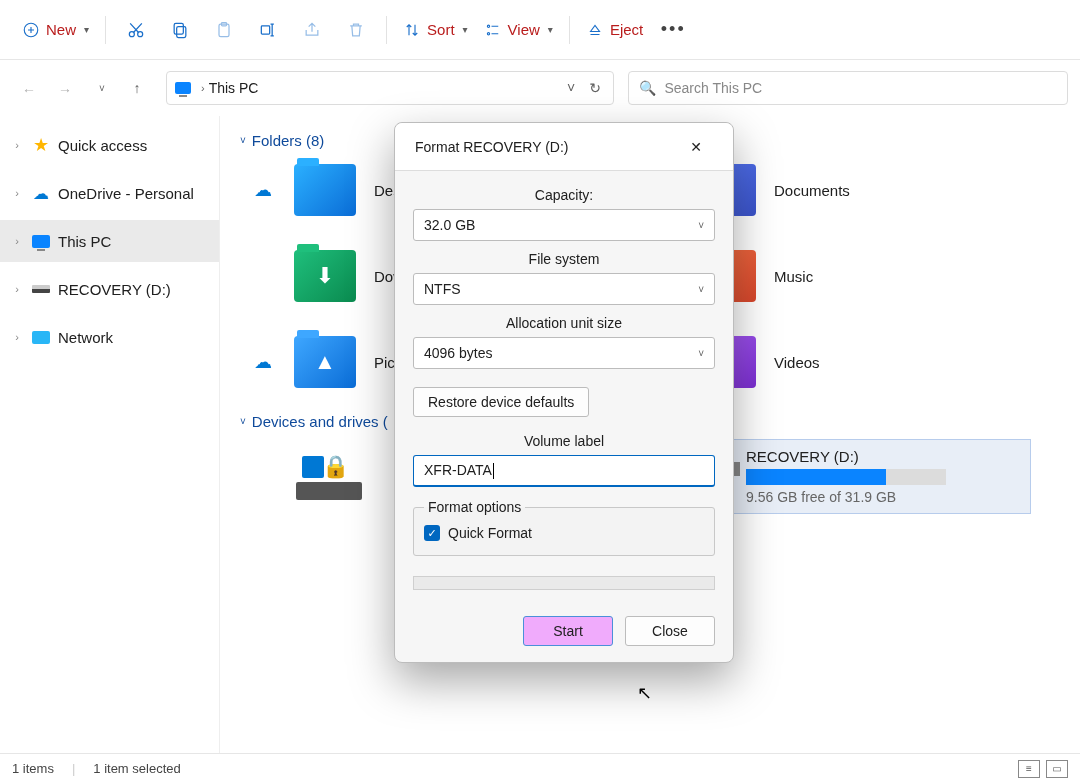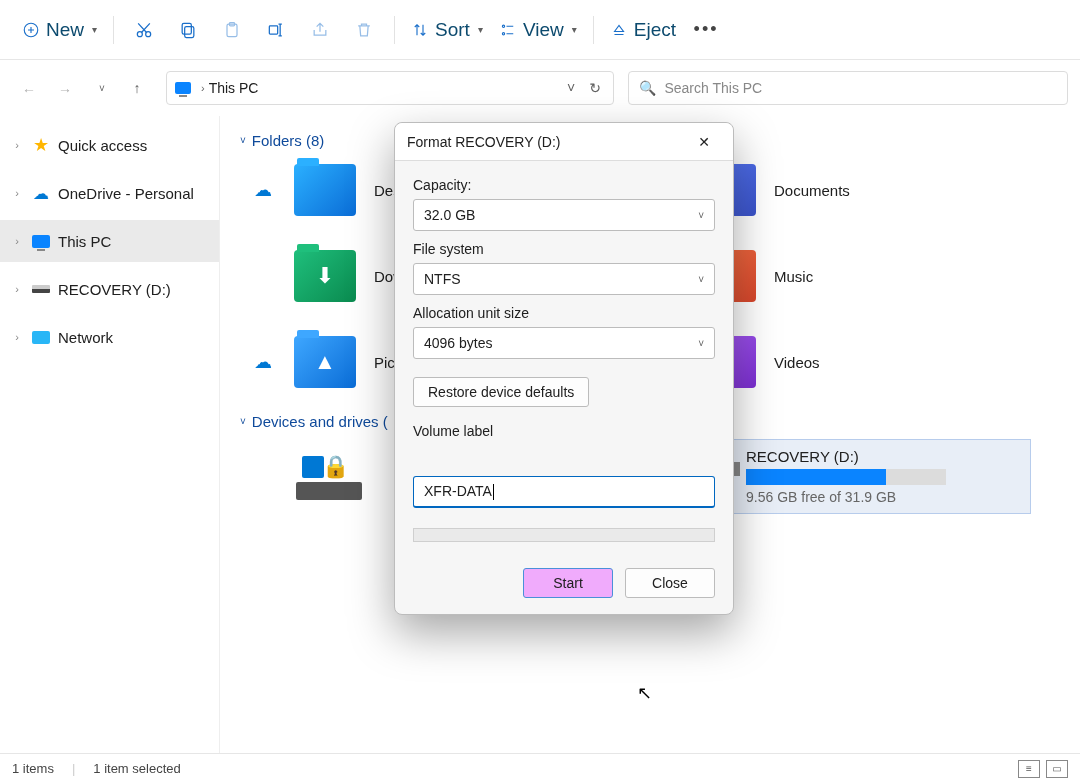--- a/index.html
+++ b/index.html
@@ -1,20 +1,20 @@
 <!DOCTYPE html>
 <html><head>
 <meta charset="utf-8">
 <style>
   * { box-sizing: border-box; margin: 0; padding: 0; font-family: "Segoe UI", "Segoe UI Variable", Arial, sans-serif; }
   body { width: 1080px; height: 783px; background: #fff; overflow: hidden; position: relative; font-size: 14px; color: #202020; }
   
   .toolbar { display: flex; align-items: center; height: 60px; border-bottom: 1px solid #e6e6e6; padding: 0 8px 0 16px; gap: 4px; }
   .tb-btn { display: flex; align-items: center; justify-content: center; height: 40px; min-width: 40px; padding: 0 6px; border-radius: 4px; color: #1a6fca; background: transparent; border: none; font-size: 15px; gap: 6px; }
-  .tb-btn .lbl { color: #0c4a6e; font-size: 19px; }
+  .tb-btn .lbl { color: #b91c1c; font-size: 15px; }
   .tb-btn svg { stroke: #1a6fca; }
   .tb-btn.disabled { opacity: .45; }
   .tb-sep { width: 1px; height: 28px; background: #e2e2e2; margin: 0 6px; }
   .chev { font-size: 10px; color: #606060; margin-left: 2px; }
   
   .navbar { display: flex; align-items: center; height: 56px; padding: 0 12px; gap: 4px; }
   .nav-arrows { display: flex; align-items: center; gap: 2px; }
   .nav-icon { width: 34px; height: 34px; display: flex; align-items: center; justify-content: center; color: #606060; border-radius: 4px; }
   .nav-icon.disabled { color: #b0b0b0; }
   .addr-bar { flex: 1; display: flex; align-items: center; height: 34px; border: 1px solid #dcdcdc; border-radius: 4px; padding: 0 6px 0 8px; margin-left: 8px; min-width: 300px; }
@@ -67,26 +67,26 @@
   .drive-name { font-size:15px; }
   .drive-bar { height:16px; width:200px; background:#dcdcdc; border-radius:0; position:relative; }
   .drive-bar .fill{ position:absolute; inset:0 auto 0 0; background:#0a84ff;}
   .drive-free { color:#666; font-size:14px;}
   
   .statusbar { position:absolute; bottom:0; left:0; right:0; height:30px; border-top:1px solid #e6e6e6; display:flex; align-items:center; padding: 0 12px; font-size:13px; color:#444; gap:18px; background:#fff;}
   .statusbar .view-toggles{ margin-left:auto; display:flex; gap:6px; color:#555;}
   .vt { width:22px; height:18px; border:1px solid #888; display:flex; align-items:center; justify-content:center; font-size:10px;}
   
   .dialog-shadow { position:absolute; left:394px; top:122px; width:340px; background:#f6f6f6; border:1px solid #bcbcbc; border-radius:8px; box-shadow:0 18px 45px rgba(0,0,0,.35); z-index:50;}
-  .dlg-title { display:flex; align-items:center; height:38px; padding:0 12px; font-size:14px; background:#fff; border-radius:8px 8px 0 0; border-bottom:1px solid #ddd;}
+  .dlg-title { display:flex; align-items:center; height:48px; padding:0 20px; font-size:14px; background:#fff; border-radius:8px 8px 0 0; border-bottom:1px solid #ddd;}
   .dlg-close{ margin-left:auto; width:34px; height:28px; display:flex; align-items:center; justify-content:center; font-size:14px; color:#222;}
   .dlg-body { padding: 12px 18px 16px; display:flex; flex-direction:column; gap:6px; font-size:14px;}
-  .dlg-label { font-size:14px; margin-top:4px;}
+  .dlg-label { font-size:14px; margin-top:4px;text-align:center;}
   .dlg-select, .dlg-input { height:32px; border:1px solid #bcbcbc; background:#fff; padding:0 10px; font-size:14px; display:flex; align-items:center; justify-content:space-between; border-radius:3px;}
-  .dlg-input.focused { border:1px solid #0067c0; border-bottom:2px solid #0067c0;margin-top:31px; }
+  .dlg-input.focused { border:1px solid #0067c0; border-bottom:2px solid #0067c0; }
   .caret-char { display:inline-block; width:1px; height:16px; background:#000; vertical-align:middle; margin-left:1px;}
   .dlg-button { height:30px; padding:0 14px; border:1px solid #bcbcbc; background:#fdfdfd; border-radius:3px; font-size:14px; min-width:90px; text-align:center; display:inline-flex; align-items:center; justify-content:center;}
   .dlg-button.primary { background:#f0abfc; border-color:#4a90d9;}
   .dlg-fieldset { border:1px solid #c8c8c8; border-radius:3px; padding:10px 10px 14px; margin-top:6px; background:#f3f3f3;}
   .dlg-fieldset legend{ padding:0 4px; font-size:14px;}
   .cbx { width:16px; height:16px; background:#0067c0; border-radius:3px; display:inline-flex; align-items:center; justify-content:center; color:#fff; font-size:11px; margin-right:8px;}
   .progress-empty { height:14px; background:#eaeaea; border:1px solid #cfcfcf; margin-top:14px;}
   .dlg-actions { display:flex; justify-content:flex-end; gap:12px; margin-top:20px;}
   .cursor { position:absolute; left:637px; top:682px; z-index:60; font-size:18px; color:#000; pointer-events:none;}
 </style>
@@ -347,20 +347,27 @@
       <div class="dlg-button">
         <span>Restore device defaults</span>
       </div>
     </div>
 
     <div class="dlg-label" style="margin-top:10px">Volume label</div>
     <div class="dlg-input focused">
       <span><span>XFR-DATA</span><span class="caret-char"></span></span>
     </div>
 
+    <fieldset class="dlg-fieldset">
+      <legend>Format options</legend>
+      <label style="display:flex;align-items:center">
+        <span class="cbx">✓</span>
+        <span>Quick Format</span>
+      </label>
+    </fieldset>
 
     <div class="progress-empty"></div>
 
     <div class="dlg-actions">
       <div class="dlg-button primary">
         <span>Start</span>
       </div>
       <div class="dlg-button">
         <span>Close</span>
       </div>

